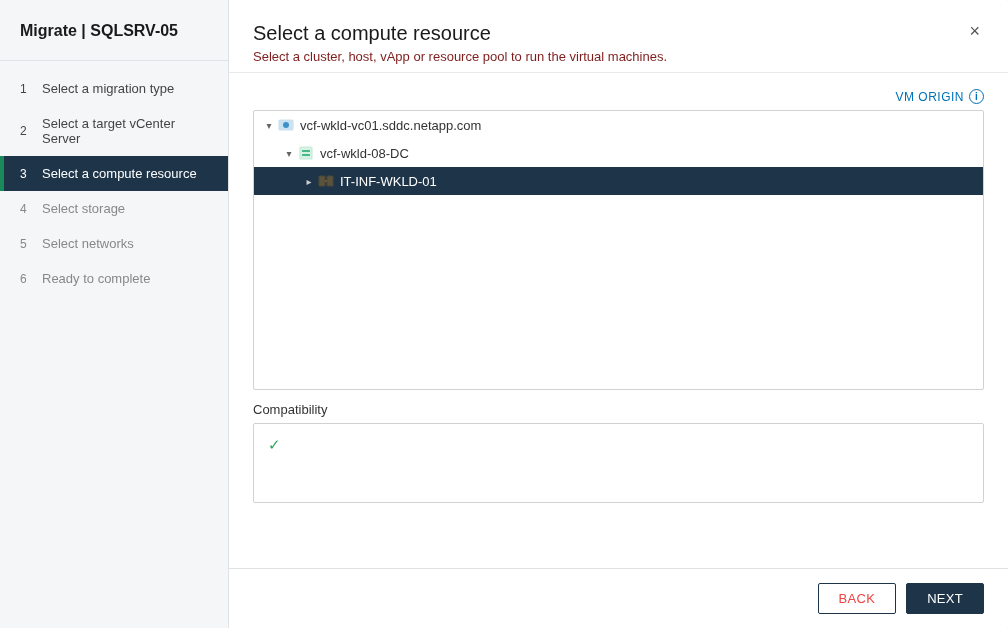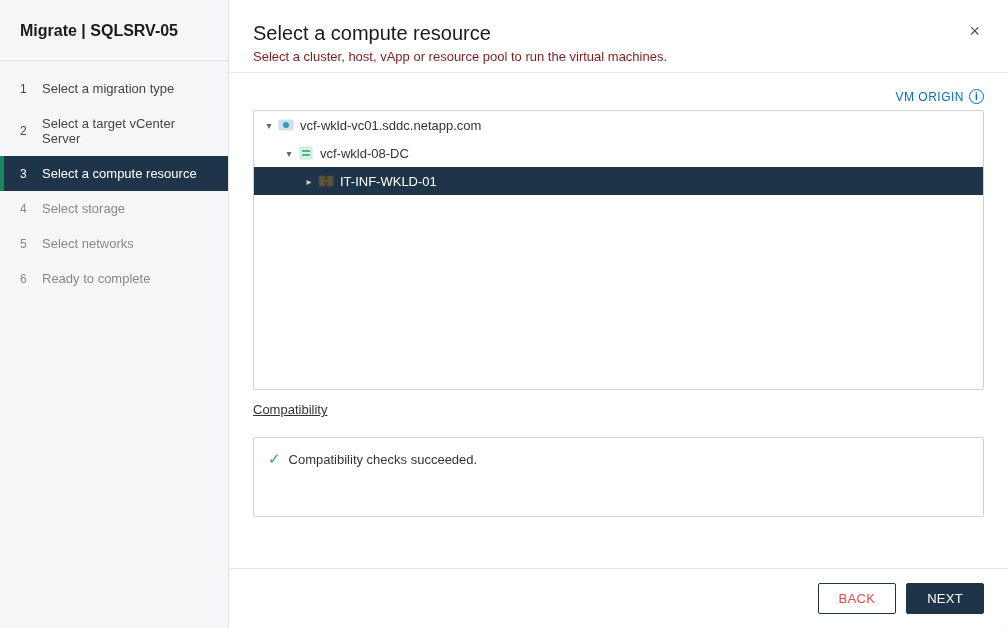--- a/index.html
+++ b/index.html
@@ -197,23 +197,22 @@
 
     
     .compat-section {
       margin-top: 12px;
       margin-bottom: 0;
       padding-bottom: 14px;
     }
     .compat-label {
       font-size: 13px;
       color: #333;
-      margin-bottom: 20px;
+      margin-bottom: 6px;
       font-weight: 400;
-      text-decoration: underline;
     }
     .compat-box {
       border: 1px solid #d0d2d5;
       border-radius: 2px;
       padding: 12px 14px;
       min-height: 80px;
       background: #fff;
     }
     .compat-success {
       display: flex;
@@ -351,21 +350,20 @@
             </span>
             <span class="node-label">IT-INF-WKLD-01</span>
           </div>
         </div>
 
       <div class="compat-section">
         <div class="compat-label">Compatibility</div>
         <div class="compat-box">
           <div class="compat-success">
             <span class="check-icon">✓</span>
-            <span>Compatibility checks succeeded.</span>
           </div>
         </div>
       </div>
     </div>
 
     <div class="footer">
       <button class="btn btn-back">BACK</button>
       <button class="btn btn-next">NEXT</button>
     </div>
   </div>

